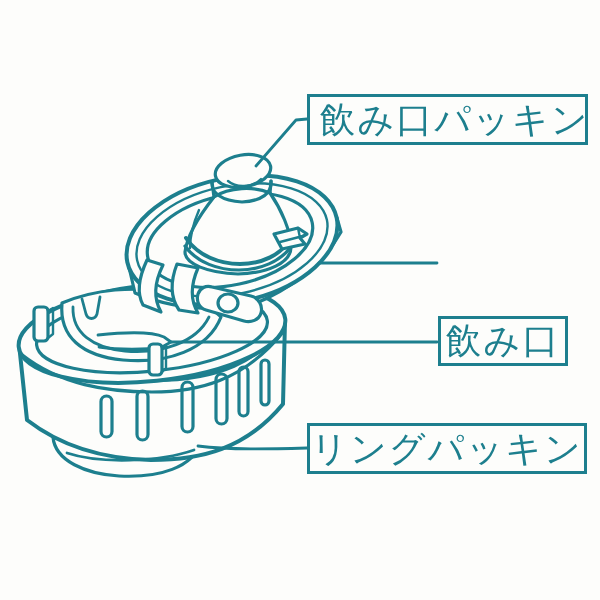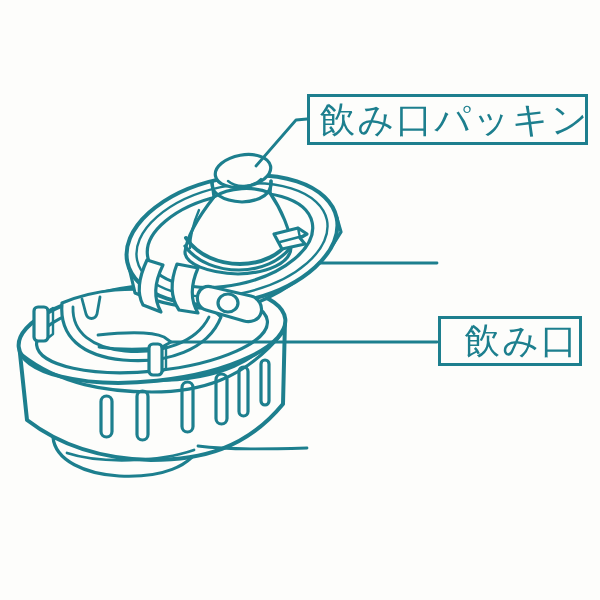--- a/index.html
+++ b/index.html
@@ -18,21 +18,21 @@
     position:absolute;
     border:3px solid var(--line);
     color:var(--line);
     display:flex; align-items:center; justify-content:center;
     font-size:36px; font-weight:500; line-height:1;
     letter-spacing:2px; white-space:nowrap;
     background:transparent;
   }
   .lb-spout-gasket { left:307px; top:94px;  width:281px; height:51px;padding-left:14px; }
   .lb-lid          { left:438px; top:238px; width:91px;  height:51px; }
-  .lb-spout        { left:438px; top:316px; width:144px; height:50px;justify-content:flex-end; }
+  .lb-spout        { left:438px; top:316px; width:130px; height:50px; }
   .lb-ring-gasket  { left:307px; top:423px; width:280px; height:51px; }
 </style>
 </head>
 <body>
 
 <div class="stage">
 
   <svg class="drawing" width="600" height="600" viewBox="0 0 600 600">
 
     <g>
@@ -105,14 +105,17 @@
 
   <div class="label-box lb-spout-gasket">
     <span>飲み口パッキン</span>
   </div>
 
 
   <div class="label-box lb-spout">
     <span>飲み口</span>
   </div>
 
+  <div class="label-box lb-ring-gasket">
+    <span>リングパッキン</span>
+  </div>
 
 </div>
 
 </body></html>

